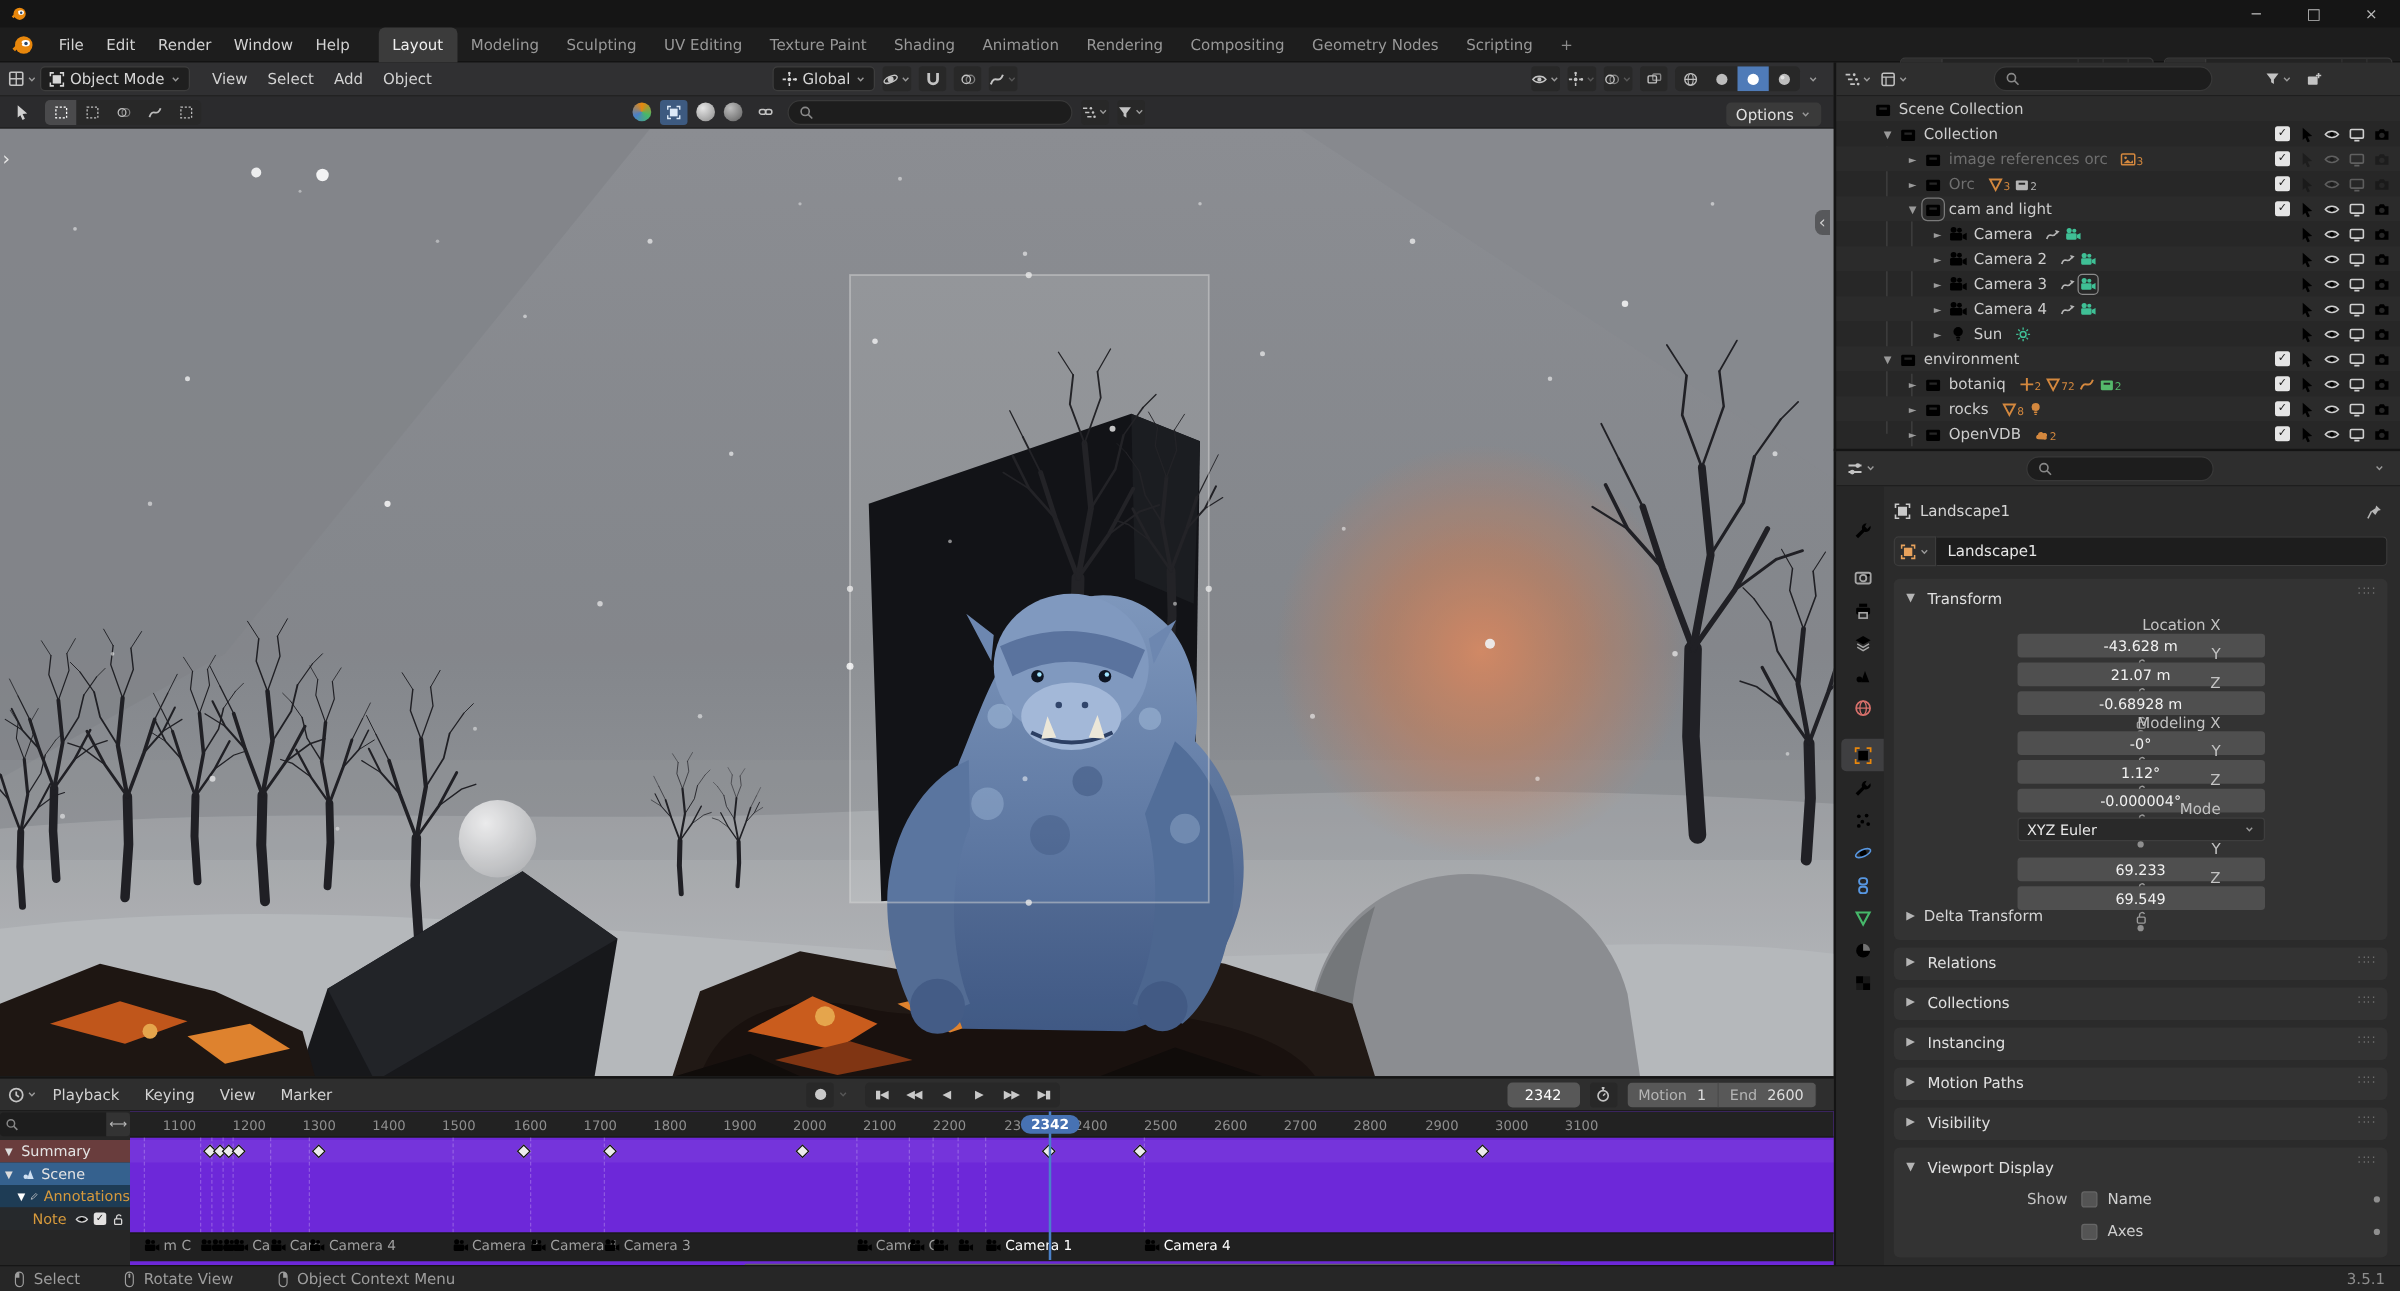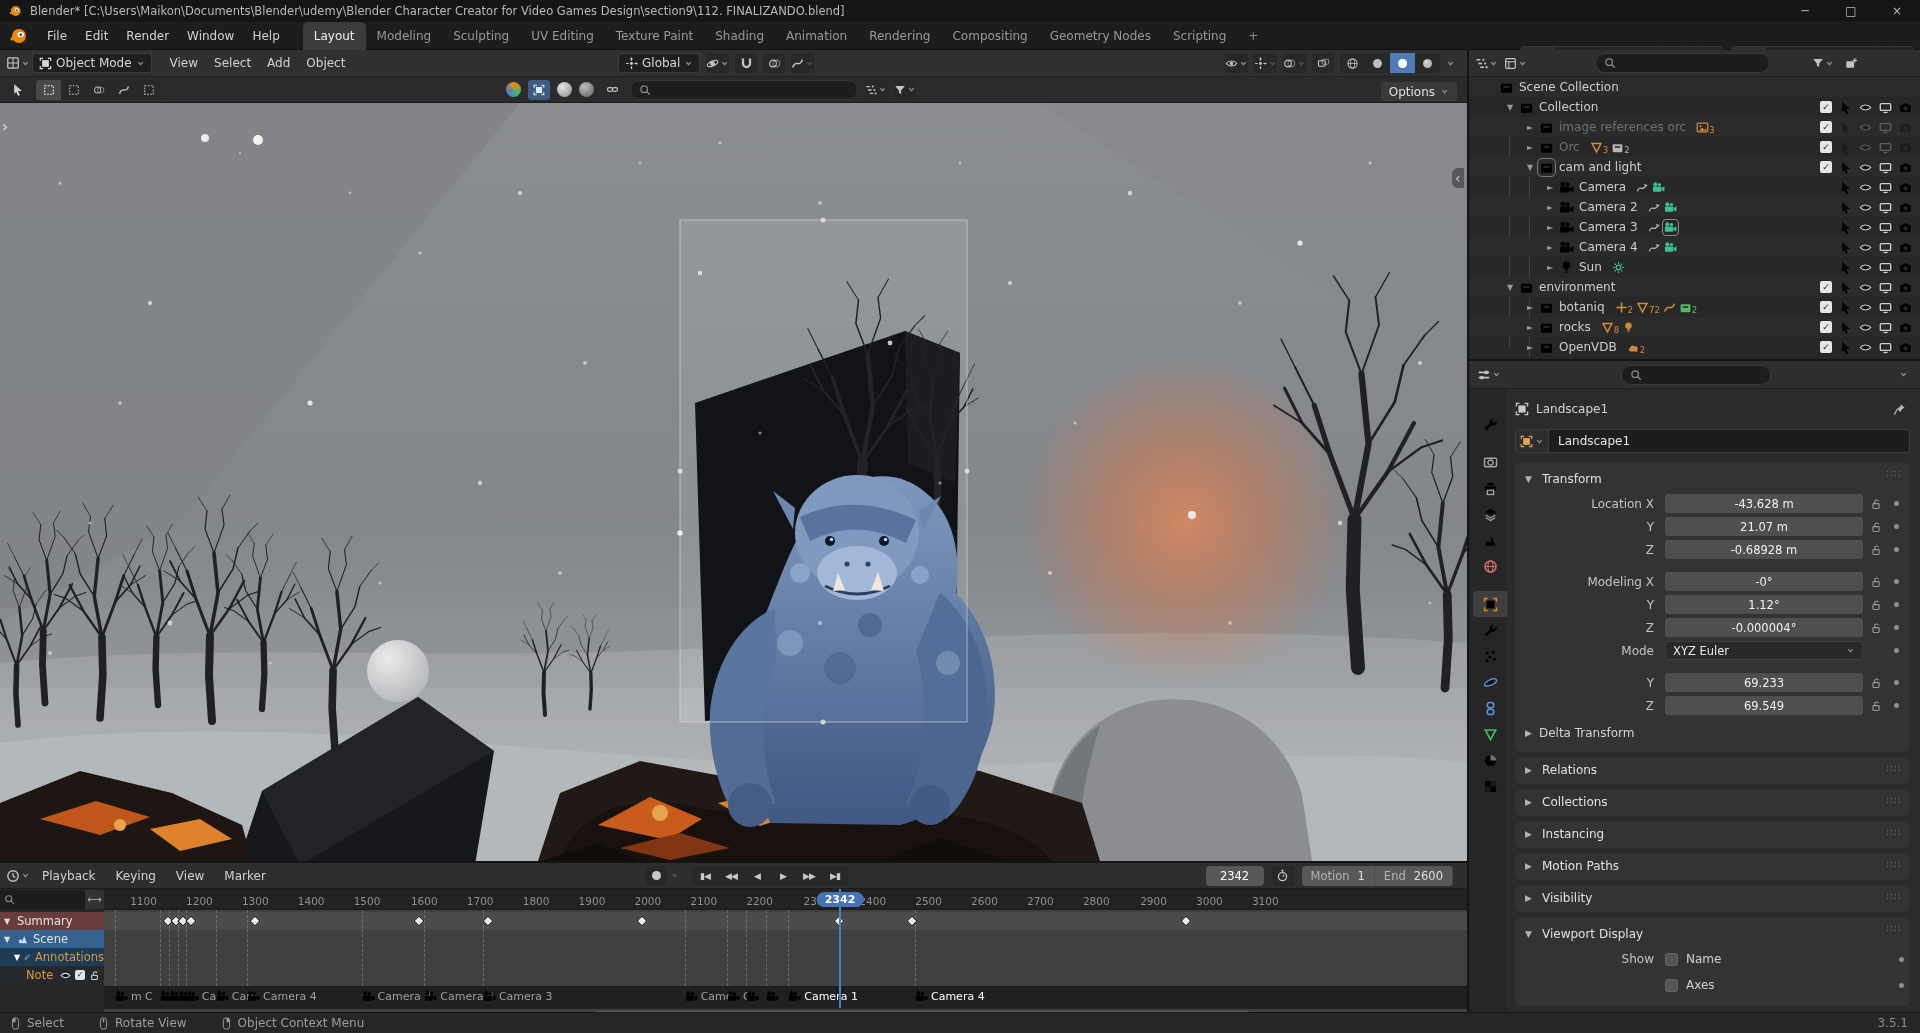--- a/index.html
+++ b/index.html
@@ -78,21 +78,21 @@
   #propsbody{position:absolute;left:38px;top:28px;right:0;bottom:0;overflow:hidden;padding:8px 10px 0 8px;}
   .crumb{display:flex;align-items:center;gap:7px;height:24px;color:#d5d5d5;}
   .namerow{display:flex;align-items:center;gap:0;margin:8px 0 10px 0;height:24px;}
   .namerow .iib{display:flex;align-items:center;background:#2e2e2e;border:1px solid #3c3c3c;border-radius:4px 0 0 4px;height:24px;padding:0 4px;gap:2px;color:#ccc;}
   .namefield{flex:1;height:24px;background:#1d1d1d;border:1px solid #3c3c3c;border-left:none;border-radius:0 4px 4px 0;display:flex;align-items:center;padding:0 9px;color:#e6e6e6;}
   .panel{background:#333333;border-radius:5px;margin-bottom:6px;padding:4px 0 8px 0;position:relative;}
   .panel.closed{padding:0;height:26px;}
   .phead{display:flex;align-items:center;gap:7px;height:24px;padding:0 10px;color:#e0e0e0;}
   .phead .tri{font-size:9px;color:#b5b5b5;width:10px;}
   .grip{position:absolute;right:9px;top:5px;color:#6e6e6e;font-size:10px;letter-spacing:1px;}
-  .trow{display:flex;align-items:center;height:21px;margin:2px 0;}
+  .trow{display:flex;align-items:center;height:21px;margin:2px 0;flex-direction:column;}
   .trow .tlabel{width:150px;text-align:right;padding-right:11px;color:#c3c3c3;flex:none;}
   .tfield{width:198px;height:19px;background:#4f4f4f;border-radius:3px;display:flex;align-items:center;justify-content:center;color:#f1f1f1;flex:none;font-size:11.5px;}
   .trow .lock{width:26px;display:flex;justify-content:center;color:#9a9a9a;}
   .trow .adot{width:14px;display:flex;justify-content:center;}
   .adot i{width:5px;height:5px;border-radius:50%;background:#8f8f8f;display:block;}
   .tdrop{width:198px;height:19px;background:#292929;border:1px solid #3e3e3e;border-radius:3px;display:flex;align-items:center;padding:0 7px;color:#e8e8e8;flex:none;justify-content:space-between;font-size:11.5px;}
   .gaprow{height:7px;}
   .subpanel{display:flex;align-items:center;gap:7px;height:22px;padding:0 10px;color:#d5d5d5;margin-top:6px;}
   .showrow{display:flex;align-items:center;height:26px;}
   .cbox{width:13px;height:13px;background:#545454;border:1px solid #666;border-radius:2.5px;margin-right:8px;flex:none;}
@@ -108,21 +108,21 @@
   .chan{display:flex;align-items:center;height:18px;font-size:11.5px;color:#e3e3e3;gap:4px;padding-left:4px;position:relative;}
   .chan .tri{font-size:8px;width:9px;color:#ddd;}
   .chan svg{width:12px;height:12px;}
   #ch-summary{margin-top:2px;background:#693d3d;}
   #ch-scene{background:#35618e;}
   #ch-annot{background:#1e3c55;padding-left:14px;color:#d79a3c;}
   #ch-note{background:#26292c;padding-left:26px;color:#d79a3c;}
   #ch-note .nctl{position:absolute;right:4px;display:flex;gap:4px;align-items:center;color:#d8d8d8;}
   #ch-note .nctl svg{width:11px;height:11px;}
   #ch-note .nchk{width:10px;height:10px;background:#e2e2e2;border-radius:2px;color:#222;font-size:8px;line-height:10px;text-align:center;font-weight:bold;}
-  #trackwrap{position:absolute;left:104px;right:0;top:0;bottom:0;background:#404040;overflow:hidden;}
+  #trackwrap{position:absolute;left:104px;right:0;top:0;bottom:0;background:#6d28d9;overflow:hidden;}
   #ruler{position:absolute;left:0;right:0;top:0;height:21px;background:#222;border-bottom:1px solid #1a1a1a;}
   .tick{position:absolute;bottom:2px;transform:translateX(-50%);color:#8f8f8f;font-size:10.5px;}
   #lanes{position:absolute;left:0;right:0;top:21px;height:76px;}
   .lane-sum{position:absolute;left:0;right:0;top:2px;height:18px;background:rgba(255,255,255,.06);}
   .mline{position:absolute;top:0;bottom:0;width:0;border-left:1px dashed rgba(255,255,255,.22);}
   .kf{position:absolute;top:7px;width:8px;height:8px;background:#ececec;border:1px solid #111;transform:translateX(-50%) rotate(45deg);}
   .kfn{position:absolute;top:86px;width:5px;height:5px;background:#c9c9c9;border:1px solid #111;transform:translateX(-50%) rotate(45deg);}
   #markerlane{position:absolute;left:0;right:0;top:97px;height:23px;background:#202020;border-top:1px solid #181818;}
   .marker{position:absolute;top:3px;display:flex;align-items:flex-start;gap:3px;color:#9f9f9f;font-size:11px;white-space:nowrap;}
   .marker svg{width:13px;height:13px;flex:none;}
@@ -375,21 +375,20 @@
       </symbol>
 </defs>
 </svg>
 
 <div id="app">
 
   <div id="titlebar" class="abs">
     <svg class="ic logo">
         <use href="#i-blender"></use>
       </svg>
-    <span>Blender* [C:\Users\Maikon\Documents\Blender\udemy\Blender Character Creator for Video Games Design\section9\112. FINALIZANDO.blend]</span>
     <div id="wincontrols">
       <span>─</span>
       <span>□</span>
       <span>×</span>
     </div>
   </div>
 
   <div id="menubar" class="abs">
     <svg class="ic logo">
         <use href="#i-blender"></use>

